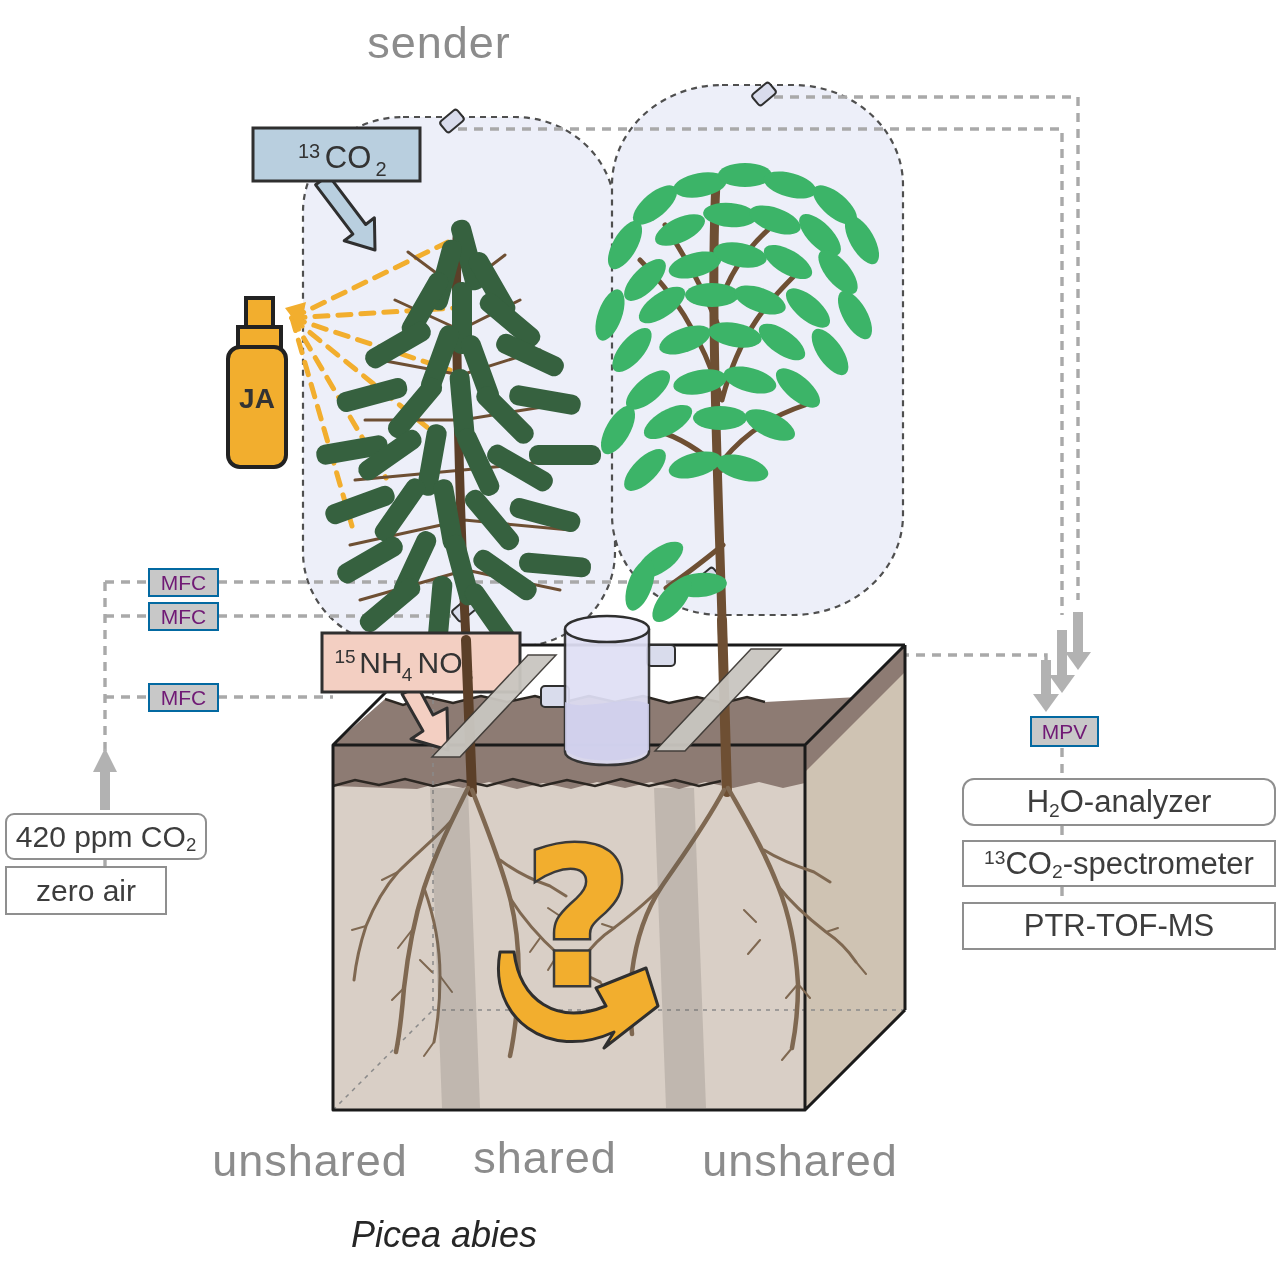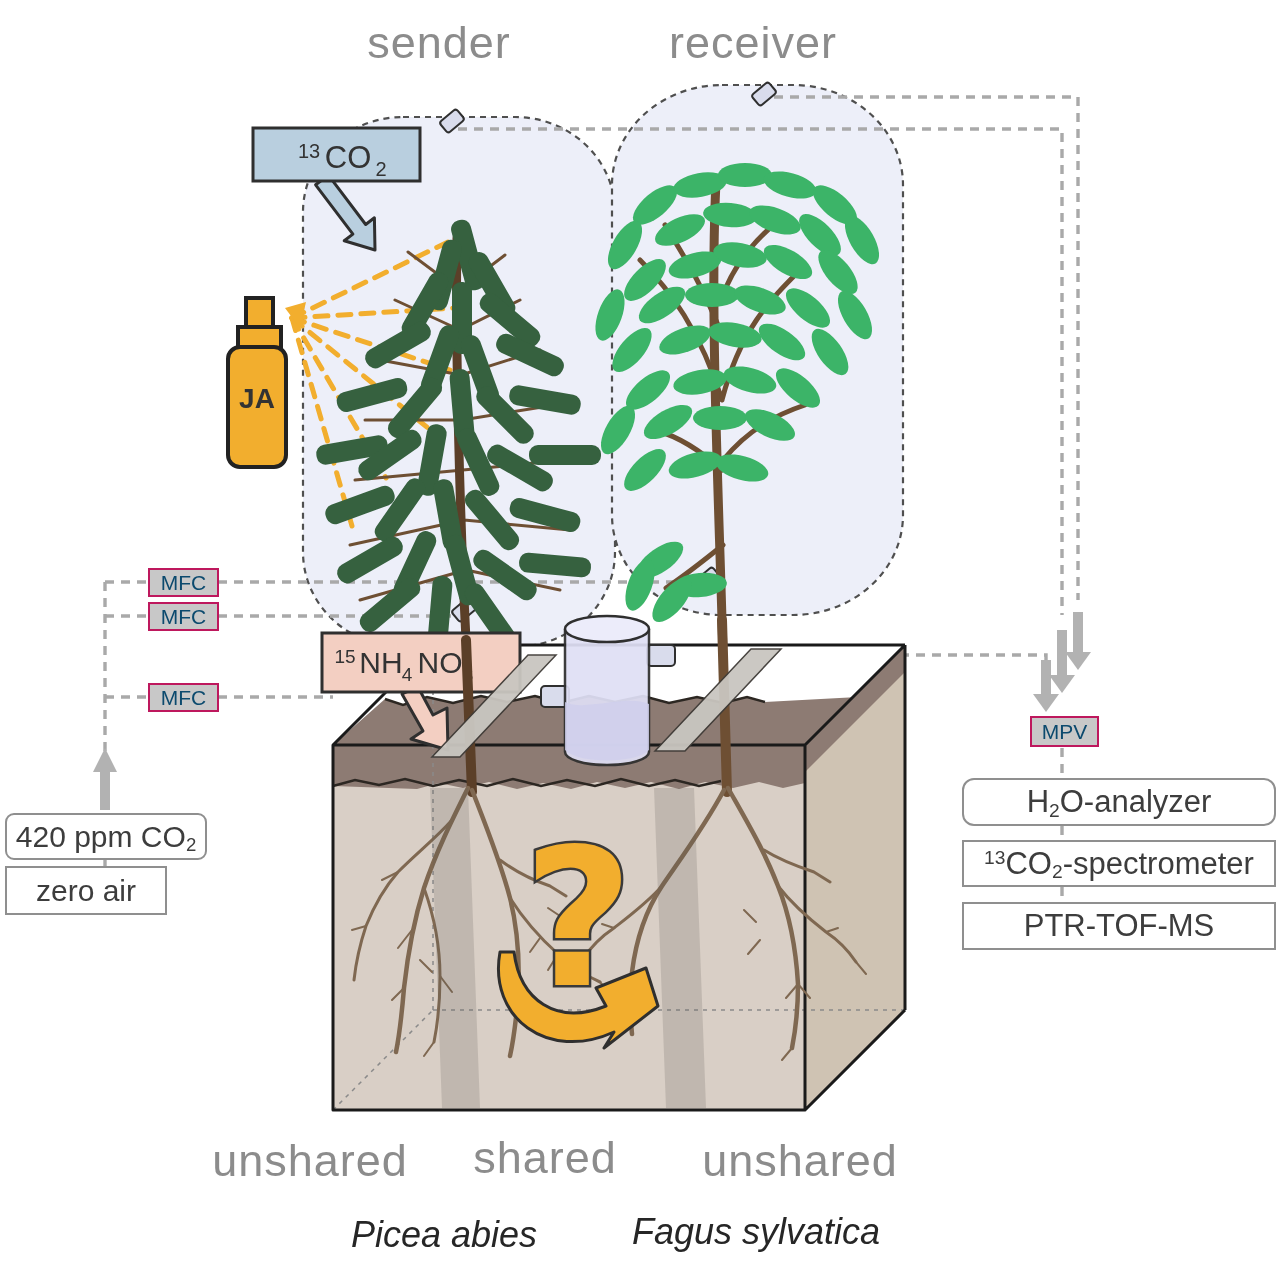--- a/index.html
+++ b/index.html
@@ -4,21 +4,21 @@
 <style>
   html,body{margin:0;padding:0;background:#ffffff;}
   .canvas{position:relative;width:1280px;height:1273px;background:#fff;overflow:hidden;
           font-family:"Liberation Sans",sans-serif;}
   svg{position:absolute;left:0;top:0;z-index:2;}
   .txt{position:absolute;z-index:3;display:flex;align-items:center;justify-content:center;
        text-align:center;box-sizing:border-box;}
   .bigword{color:var(--textgray);font-size:45px;letter-spacing:1px;}
   .whitebox{background:#fff;border:2.5px solid #8f8f8f;color:#3d3d3d;font-size:30px;}
   .instr{background:#fff;border:2.5px solid #8f8f8f;color:#3d3d3d;font-size:31px;}
-  .graybox{background:var(--graybox);border:2px solid #be185d;color:#0c4a6e;font-size:21px;text-align:center;}
+  .graybox{background:var(--graybox);border:2px solid #0369a1;color:#701a75;font-size:21px;text-align:center;}
   .species{color:#262626;font-size:36px;font-style:italic;}
   .sup{font-size:0.62em;position:relative;top:-0.5em;}
   .sub{font-size:0.62em;position:relative;top:0.25em;}
   .chamber{fill:var(--chamber);stroke:#4f4f4f;stroke-width:2.2;stroke-dasharray:6 5;}
   .dash{fill:none;stroke:var(--linegray);stroke-width:3.4;stroke-dasharray:9 7;}
   .garrow{fill:#b2b2b2;stroke:none;}
   .port{fill:#d9dcec;stroke:#2f2f2f;stroke-width:2;}
   .edges{fill:none;stroke:#1a1a1a;stroke-width:3;stroke-linejoin:round;}
   .hidden-edge{fill:none;stroke:#8a8a8a;stroke-width:1.5;stroke-dasharray:4 5;}
   .wavy{fill:none;stroke:#2c2722;stroke-width:2.4;}
@@ -242,21 +242,20 @@
     <ellipse cx="607" cy="629" rx="42" ry="13" fill="#ececfa" stroke="#2f2f2f" stroke-width="2.5"></ellipse>
   </g>
 
   <g>
     <text x="578" y="985" text-anchor="middle" font-size="190" font-weight="bold" style="fill:var(--accent);stroke:#3a3a3a;stroke-width:5;paint-order:stroke;font-family:'DejaVu Sans',sans-serif">?</text>
     <path d="M500,952 C488,1018 548,1062 614,1032 L604,1048 L658,1006 L646,968 L596,988 L606,1006 C556,1026 520,1000 514,952 Z" style="fill:var(--accent)" stroke="#2f2f2f" stroke-width="3" stroke-linejoin="round"></path>
   </g>
 </svg>
 
 <div class="txt bigword" style="left:339px;top:18px;width:200px;height:50px;">sender</div>
-<div class="txt bigword" style="left:653px;top:18px;width:200px;height:50px;">receiver</div>
 
 <div class="txt graybox" style="left:148px;top:568px;width:71px;height:29px;">MFC</div>
 <div class="txt graybox" style="left:148px;top:602px;width:71px;height:29px;">MFC</div>
 <div class="txt graybox" style="left:148px;top:683px;width:71px;height:29px;">MFC</div>
 
 <div class="txt graybox" style="left:1030px;top:716px;width:69px;height:31px;">MPV</div>
 
 <div class="txt instr" style="left:962px;top:778px;width:314px;height:48px;border-radius:12px;">
   <span><span>H</span><span class="sub">2</span><span>O-analyzer</span></span>
 </div>
@@ -268,15 +267,14 @@
 <div class="txt whitebox" style="left:5px;top:813px;width:202px;height:47px;border-radius:9px;">
   <span><span>420 ppm CO</span><span class="sub">2</span></span>
 </div>
 <div class="txt whitebox" style="left:5px;top:866px;width:162px;height:49px;">zero air</div>
 
 <div class="txt bigword" style="left:185px;top:1136px;width:250px;height:50px;">unshared</div>
 <div class="txt bigword" style="left:430px;top:1133px;width:230px;height:50px;">shared</div>
 <div class="txt bigword" style="left:675px;top:1136px;width:250px;height:50px;">unshared</div>
 
 <div class="txt species" style="left:324px;top:1212px;width:240px;height:46px;">Picea abies</div>
-<div class="txt species" style="left:606px;top:1209px;width:300px;height:46px;">Fagus sylvatica</div>
 
 </div>
 
 </body></html>

